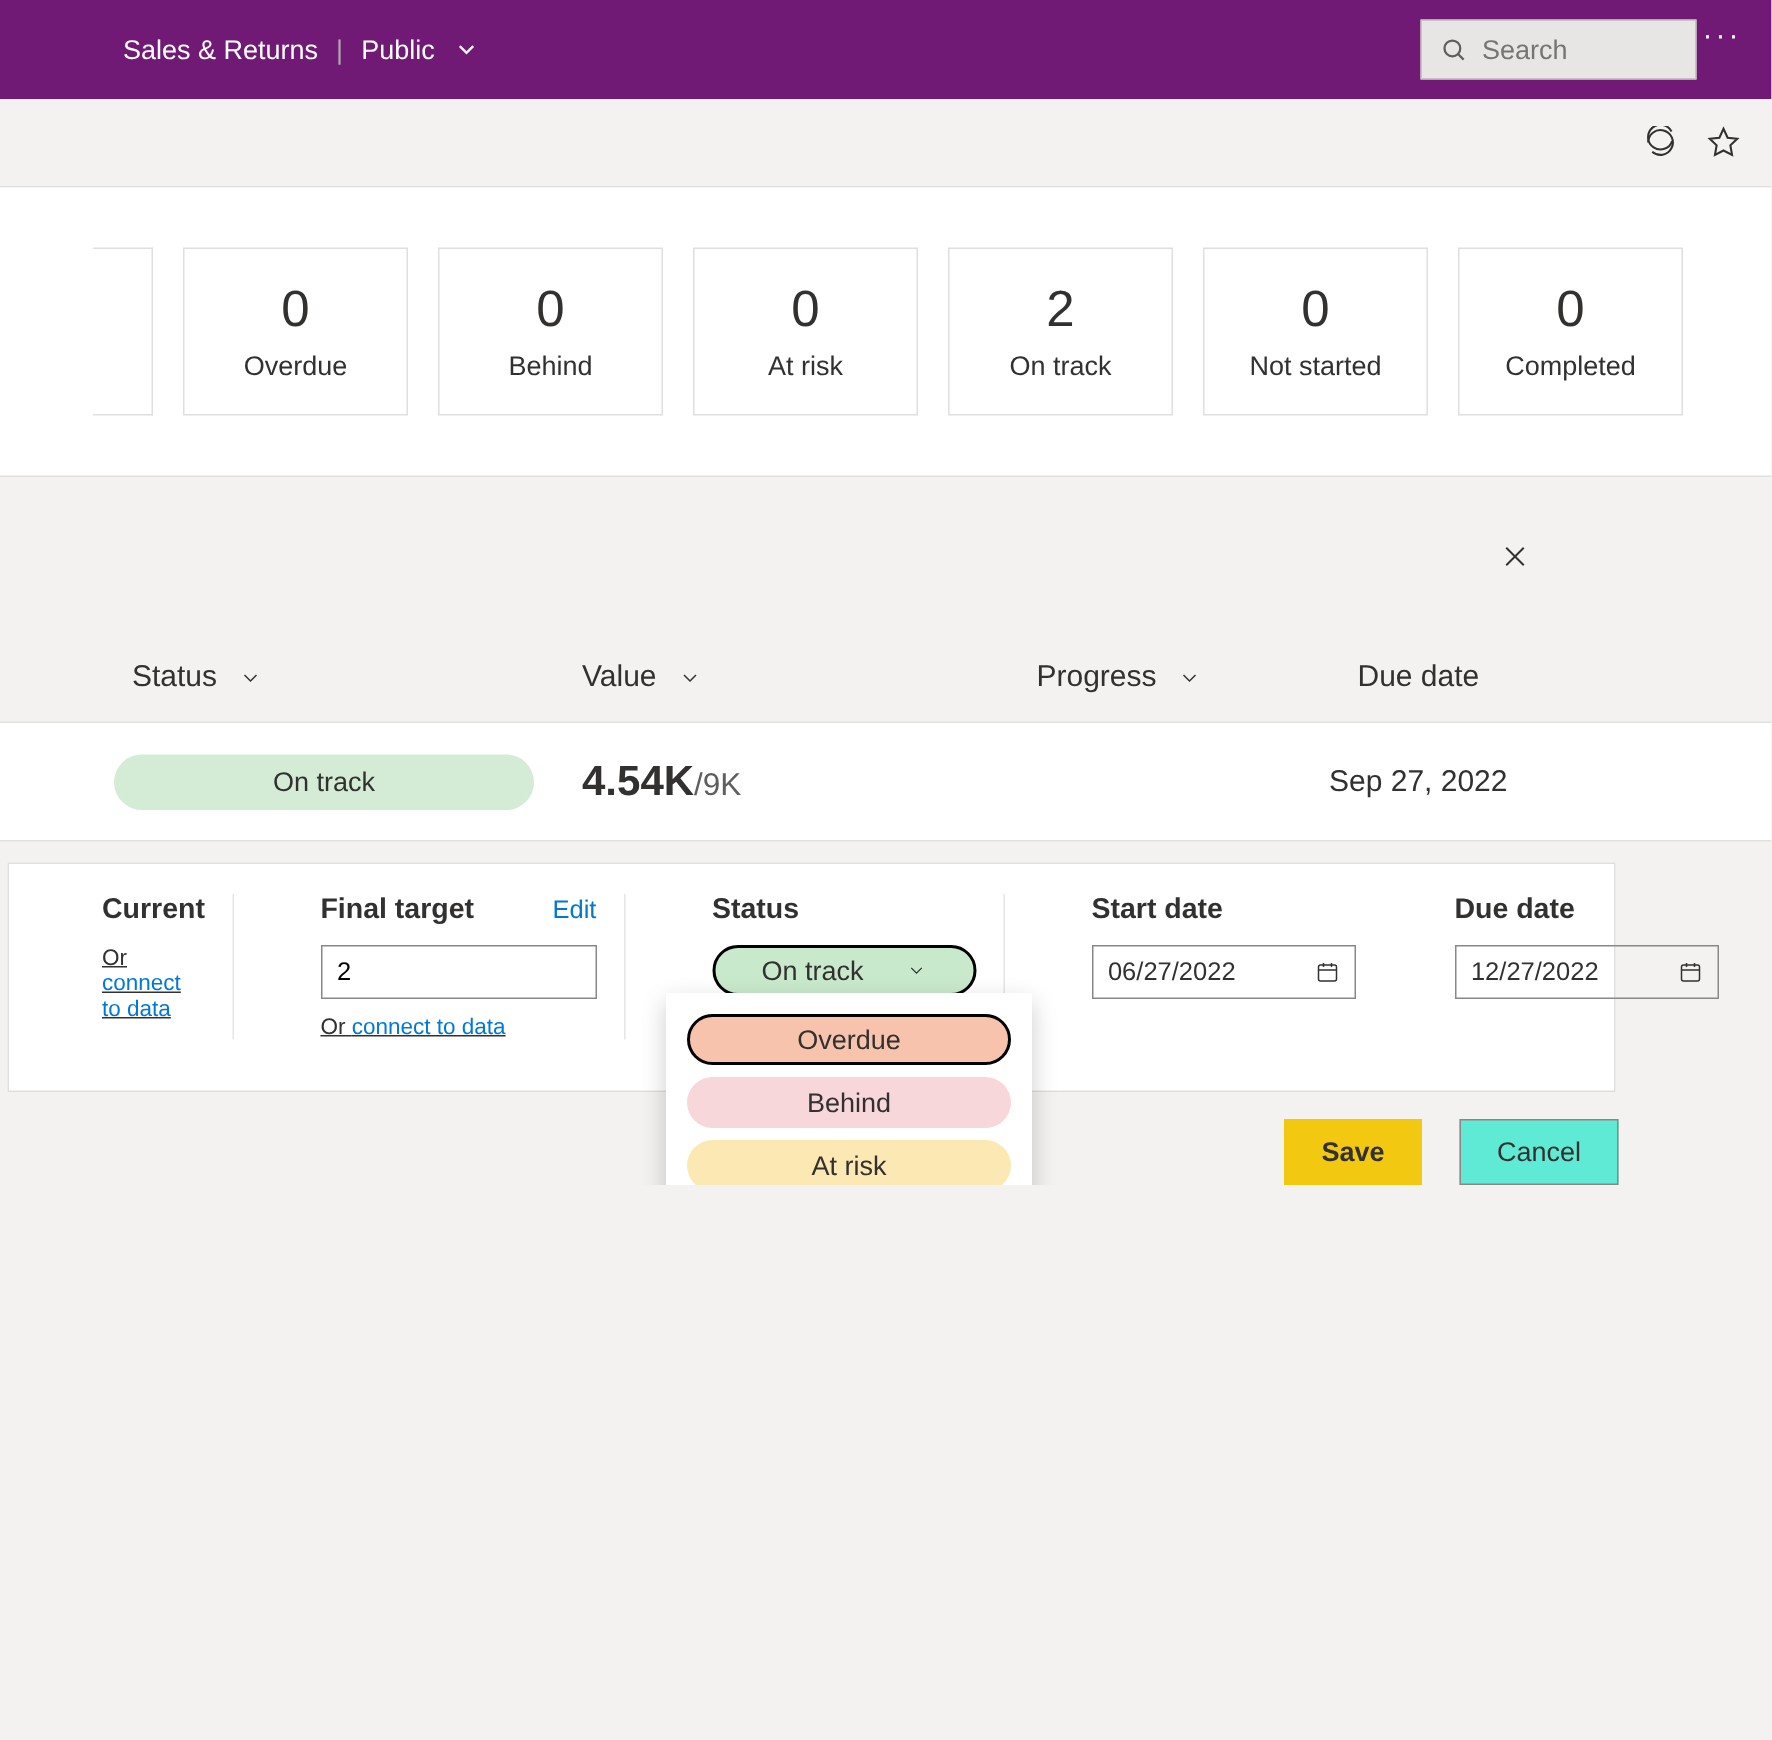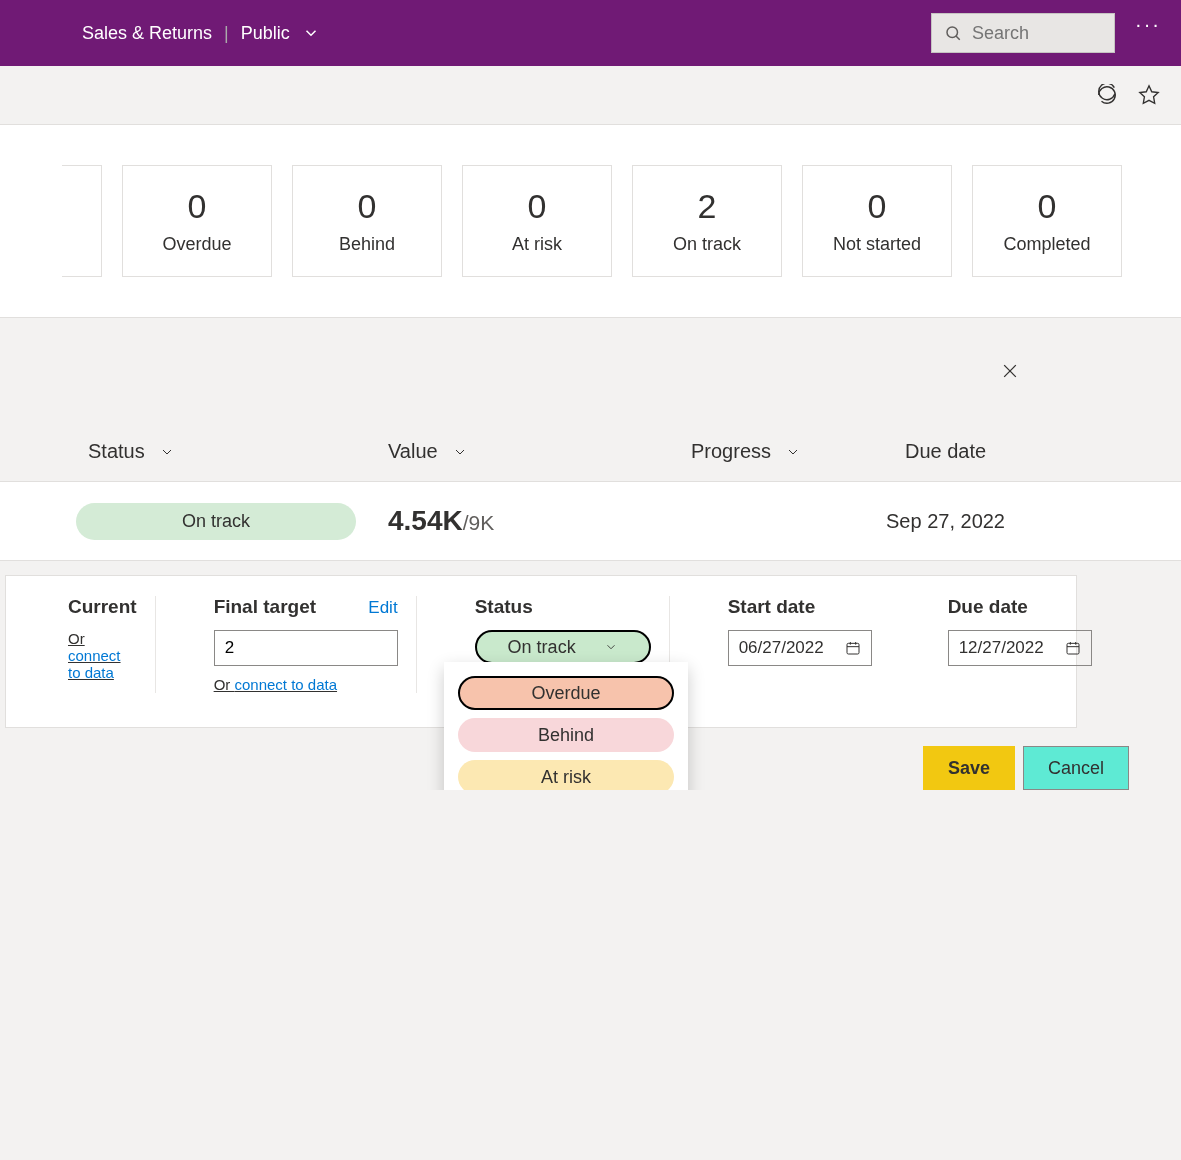--- a/index.html
+++ b/index.html
@@ -2,21 +2,21 @@
 <html><head>
   <meta charset="utf-8">
   <style>
     * { margin: 0; padding: 0; box-sizing: border-box; font-family: 'Segoe UI', Arial, sans-serif; }
     body { background: #f3f2f1; color: #323130; width: 1181px; }
 
     
     .top-bar { background: #701a75; height: 66px; display: flex; align-items: center; padding: 0 20px; justify-content: space-between; }
     .breadcrumb { display: flex; align-items: center; color: #fff; font-size: 18px; gap: 12px; margin-left: 62px; }
     .breadcrumb-sep { color: #aaa; }
-    .top-right { display: flex; align-items: flex-start; gap: 20px; }
+    .top-right { display: flex; align-items: flex-start; gap: 4px; }
     .search-box { background: #e8e6e4; border: 1px solid #c6c4c2; height: 40px; width: 184px; display: flex; align-items: center; padding: 0 12px; gap: 10px; }
     .search-box input { background: transparent; border: none; outline: none; font-size: 18px; color: #605e5c; width: 100%; }
     .top-more { color: #fff; font-size: 20px; letter-spacing: 2px; cursor: pointer; }
 
     
     .sub-bar { background: #f3f2f1; height: 59px; display: flex; align-items: center; justify-content: flex-end; padding: 0 20px; gap: 18px; border-bottom: 1px solid #e1dfdd; }
     .icon-btn { cursor: pointer; width: 24px; height: 24px; display: flex; align-items: center; justify-content: center; }
 
     
     .cards-area { background: #fff; padding: 40px 0 40px 0; border-bottom: 1px solid #e1dfdd; }
@@ -48,31 +48,31 @@
     
     .edit-form { background: #fff; border: 1px solid #e1dfdd; margin-top: 14px; margin-left: 5px; padding: 20px 18px 34px 18px; display: flex; gap: 0; width: 1072px; position: relative; }
     .form-col { border-right: 1px solid #e8e6e4; padding-right: 18px; padding-left: 14px; margin-left: 44px; }
     .form-col:first-child { padding-left: 0; }
     .form-col.no-border { border-right: none; }
     .form-label { font-size: 19px; font-weight: 600; margin-bottom: 12px; display: flex; justify-content: space-between; align-items: baseline; }
     .form-label .edit-link { color: #0078d4; font-weight: 400; font-size: 17px; cursor: pointer; }
     .text-input { border: 1px solid #8a8886; height: 36px; width: 184px; padding: 0 10px; font-size: 17px; }
     .or-text { margin-top: 10px; font-size: 15px; text-decoration: underline; }
     .or-text a { color: #0078d4; text-decoration: none; cursor: pointer; }
-    .date-input { border: 1px solid #8a8886; height: 36px; width: 144px; padding: 0 10px; font-size: 17px; display: flex; align-items: center; justify-content: space-between; cursor: pointer; }
+    .date-input { border: 1px solid #8a8886; height: 36px; width: 176px; padding: 0 10px; font-size: 17px; display: flex; align-items: center; justify-content: space-between; cursor: pointer; }
 
     
     .status-select { background: #c9e9cc; border: 2.5px solid #000; border-radius: 18px; height: 34px; width: 176px; display: flex; align-items: center; justify-content: center; gap: 28px; font-size: 18px; cursor: pointer; }
     .status-dropdown { position: absolute; top: 86px; left: 438px; width: 244px; background: #fff; box-shadow: 0 6px 16px rgba(0,0,0,0.2); padding: 14px 0 0 0; z-index: 10; }
     .dd-item { margin: 0 14px 8px 14px; border-radius: 18px; height: 34px; display: flex; align-items: center; justify-content: center; font-size: 18px; cursor: pointer; }
     .dd-item.selected { border: 2.5px solid #000; }
     .dd-manage { border: 3px solid #e81123; margin-top: 8px; padding: 14px 0; text-align: center; font-size: 18px; cursor: pointer; background: #faf9f8; }
 
     
-    .btn-row { display: flex; gap: 8px; justify-content: flex-end; margin-top: 18px; padding-right: 52px; }
+    .btn-row { display: flex; gap: 25px; justify-content: flex-end; margin-top: 18px; padding-right: 102px; }
     .btn { height: 44px; padding: 0 24px; font-size: 18px; border: 1px solid #8a8886; background: #5eead4; cursor: pointer; display: flex; align-items: center; }
     .btn.primary { background: #f2c811; border-color: #f2c811; font-weight: 600; }
 
     
     .c-overdue { background: #f7c3ac; }
     .c-behind { background: #f8d7da; }
     .c-atrisk { background: #fce8b2; }
     .c-ontrack { background: #c9e9cc; }
     .c-notstarted { background: #e8e6e4; }
     .c-completed { background: #c2d6f5; }

